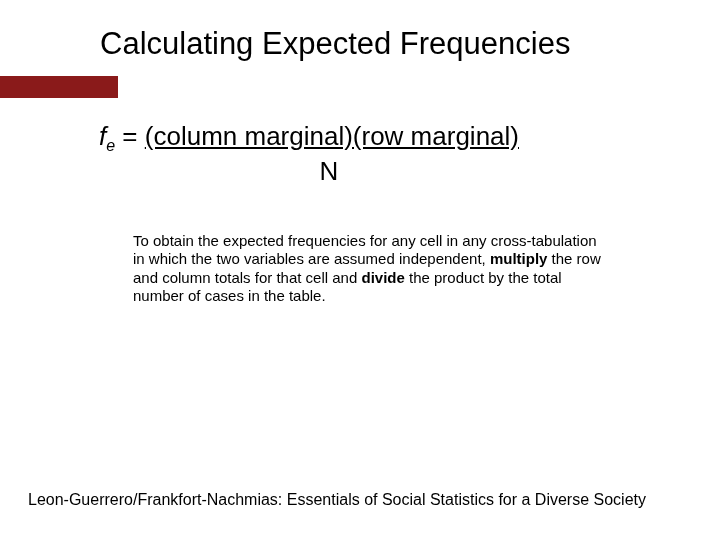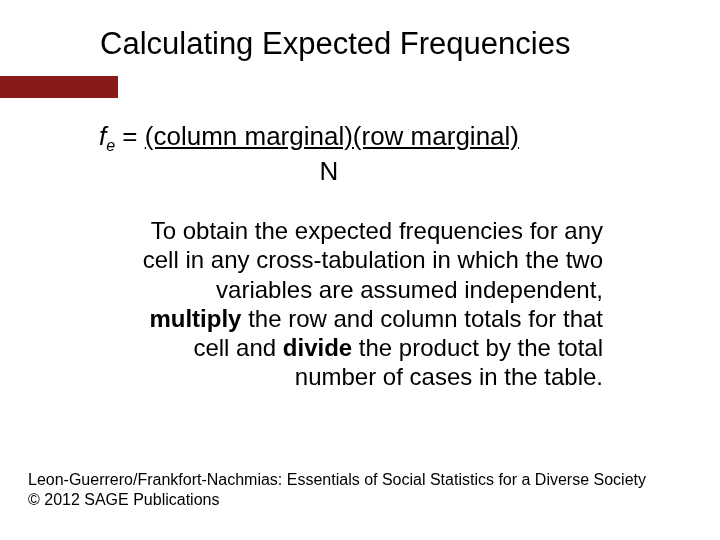--- a/index.html
+++ b/index.html
@@ -5,21 +5,21 @@
   * { margin: 0; padding: 0; box-sizing: border-box; }
   html, body { width: 720px; height: 540px; background: #fff; font-family: Arial, Helvetica, sans-serif; color: #000; }
   .slide { width: 720px; height: 540px; position: relative; }
   .title { font-size: 31px; position: absolute; top: 26px; left: 100px; }
   .accent-bar { position: absolute; top: 76px; left: 0; width: 118px; height: 22px; background: #8a1a1a; }
   .formula { position: absolute; top: 122px; left: 99px; font-size: 26px; line-height: 1.1; }
   .formula .sub { font-size: 16px; vertical-align: sub; font-style: italic; }
   .formula .f { font-style: italic; }
   .formula .frac-top { text-decoration: underline; }
   .formula .denom { display: block; text-align: center; margin-left: 40px; margin-top: 2px; }
-  .body-text { position: absolute; top: 216px; left: 133px; width: 470px; font-size: 24px; line-height: 1.22; text-align: right; }
+  .body-text { position: absolute; top: 232px; left: 133px; width: 470px; font-size: 15px; line-height: 1.22; }
   .bold { font-weight: bold; }
   .footer { position: absolute; left: 28px; bottom: 30px; font-size: 16px; line-height: 1.25; }
 </style>
 </head>
 <body>
 
 <div class="slide">
 
   <div class="title">Calculating Expected Frequencies</div>
 
@@ -29,16 +29,15 @@
     <span class="f">f</span><span class="sub">e</span><span> = </span><span class="frac-top">(column marginal)(row marginal)</span>
     <span class="denom">N</span>
   </div>
 
   <div class="body-text">
     <span>To obtain the expected frequencies for any cell in any cross-tabulation in which the two variables are assumed independent, </span><span class="bold">multiply</span><span> the row and column totals for that cell and </span><span class="bold">divide</span><span> the product by the total number of cases in the table.</span>
   </div>
 
   <div class="footer">
     <div>Leon-Guerrero/Frankfort-Nachmias: Essentials of Social Statistics for a Diverse Society</div>
-    <div>© 2012 SAGE Publications</div>
   </div>
 
 </div>
 
 </body></html>

